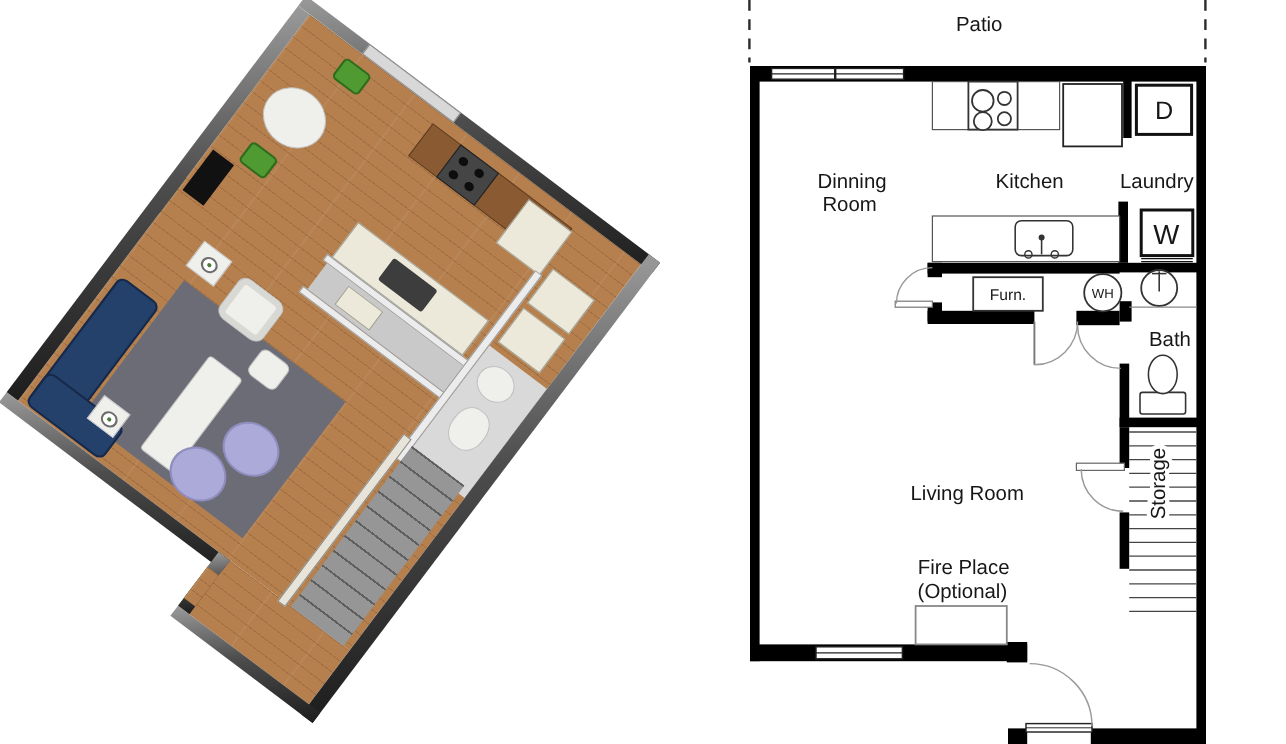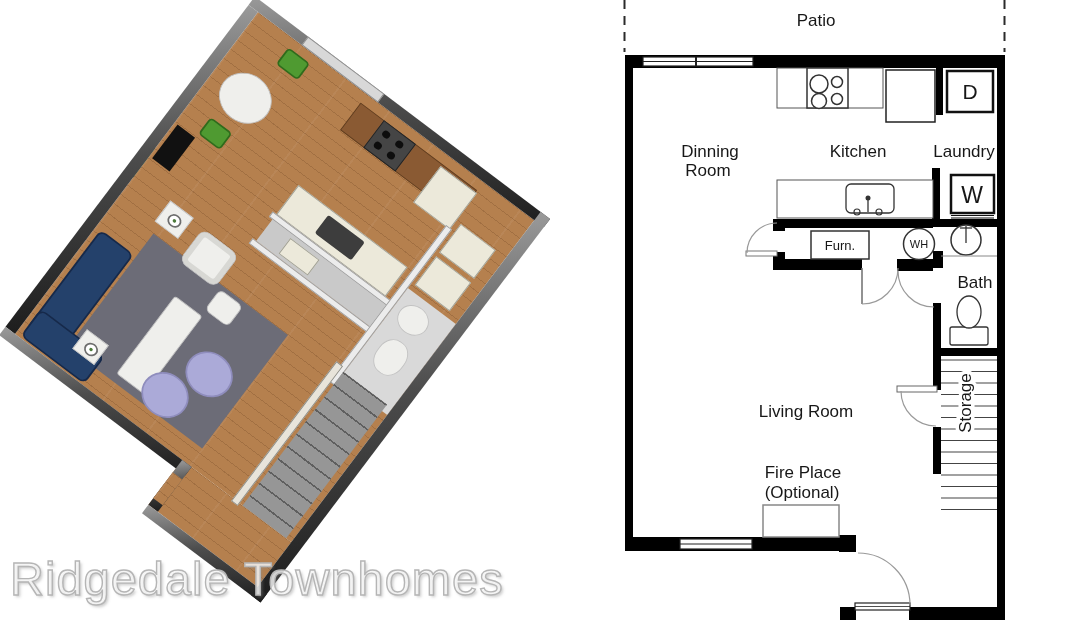--- a/index.html
+++ b/index.html
@@ -109,21 +109,20 @@
     <div class="abs wall-ext" style="left:-13px;top:-13px;width:406px;height:13px;"></div>
     <div class="abs" style="left:60px;top:-13px;width:105px;height:13px;background:#d8d8d8;border:1px solid #8a8a8a;box-sizing:border-box;"></div>
     <div class="abs wall-ext" style="left:-13px;top:0;width:13px;height:496px;"></div>
     <div class="abs wall-ext" style="left:380px;top:-13px;width:13px;height:591px;"></div>
     <div class="abs wall-ext" style="left:-13px;top:496px;width:256px;height:13px;"></div>
     <div class="abs wall-ext" style="left:230px;top:496px;width:13px;height:69px;"></div>
     <div class="abs floor-wood" style="left:230px;top:515px;width:13px;height:40px;"></div>
     <div class="abs wall-ext" style="left:230px;top:565px;width:163px;height:13px;"></div>
   </div>
 
-  <div id="watermark">Ridgedale Townhomes</div>
 
   <svg id="plan2d" viewBox="600 0 472 620" xmlns="http://www.w3.org/2000/svg">
 
     <line x1="624.5" y1="0" x2="624.5" y2="52" stroke="#2b2b2b" stroke-width="2" stroke-dasharray="9,7"></line>
     <line x1="1004.5" y1="0" x2="1004.5" y2="52" stroke="#2b2b2b" stroke-width="2" stroke-dasharray="9,7"></line>
 
     <g fill="#000">
       <rect x="625" y="55" width="380" height="13"></rect>
       <rect x="625" y="55" width="8" height="496"></rect>
       <rect x="997" y="55" width="8" height="565"></rect>

